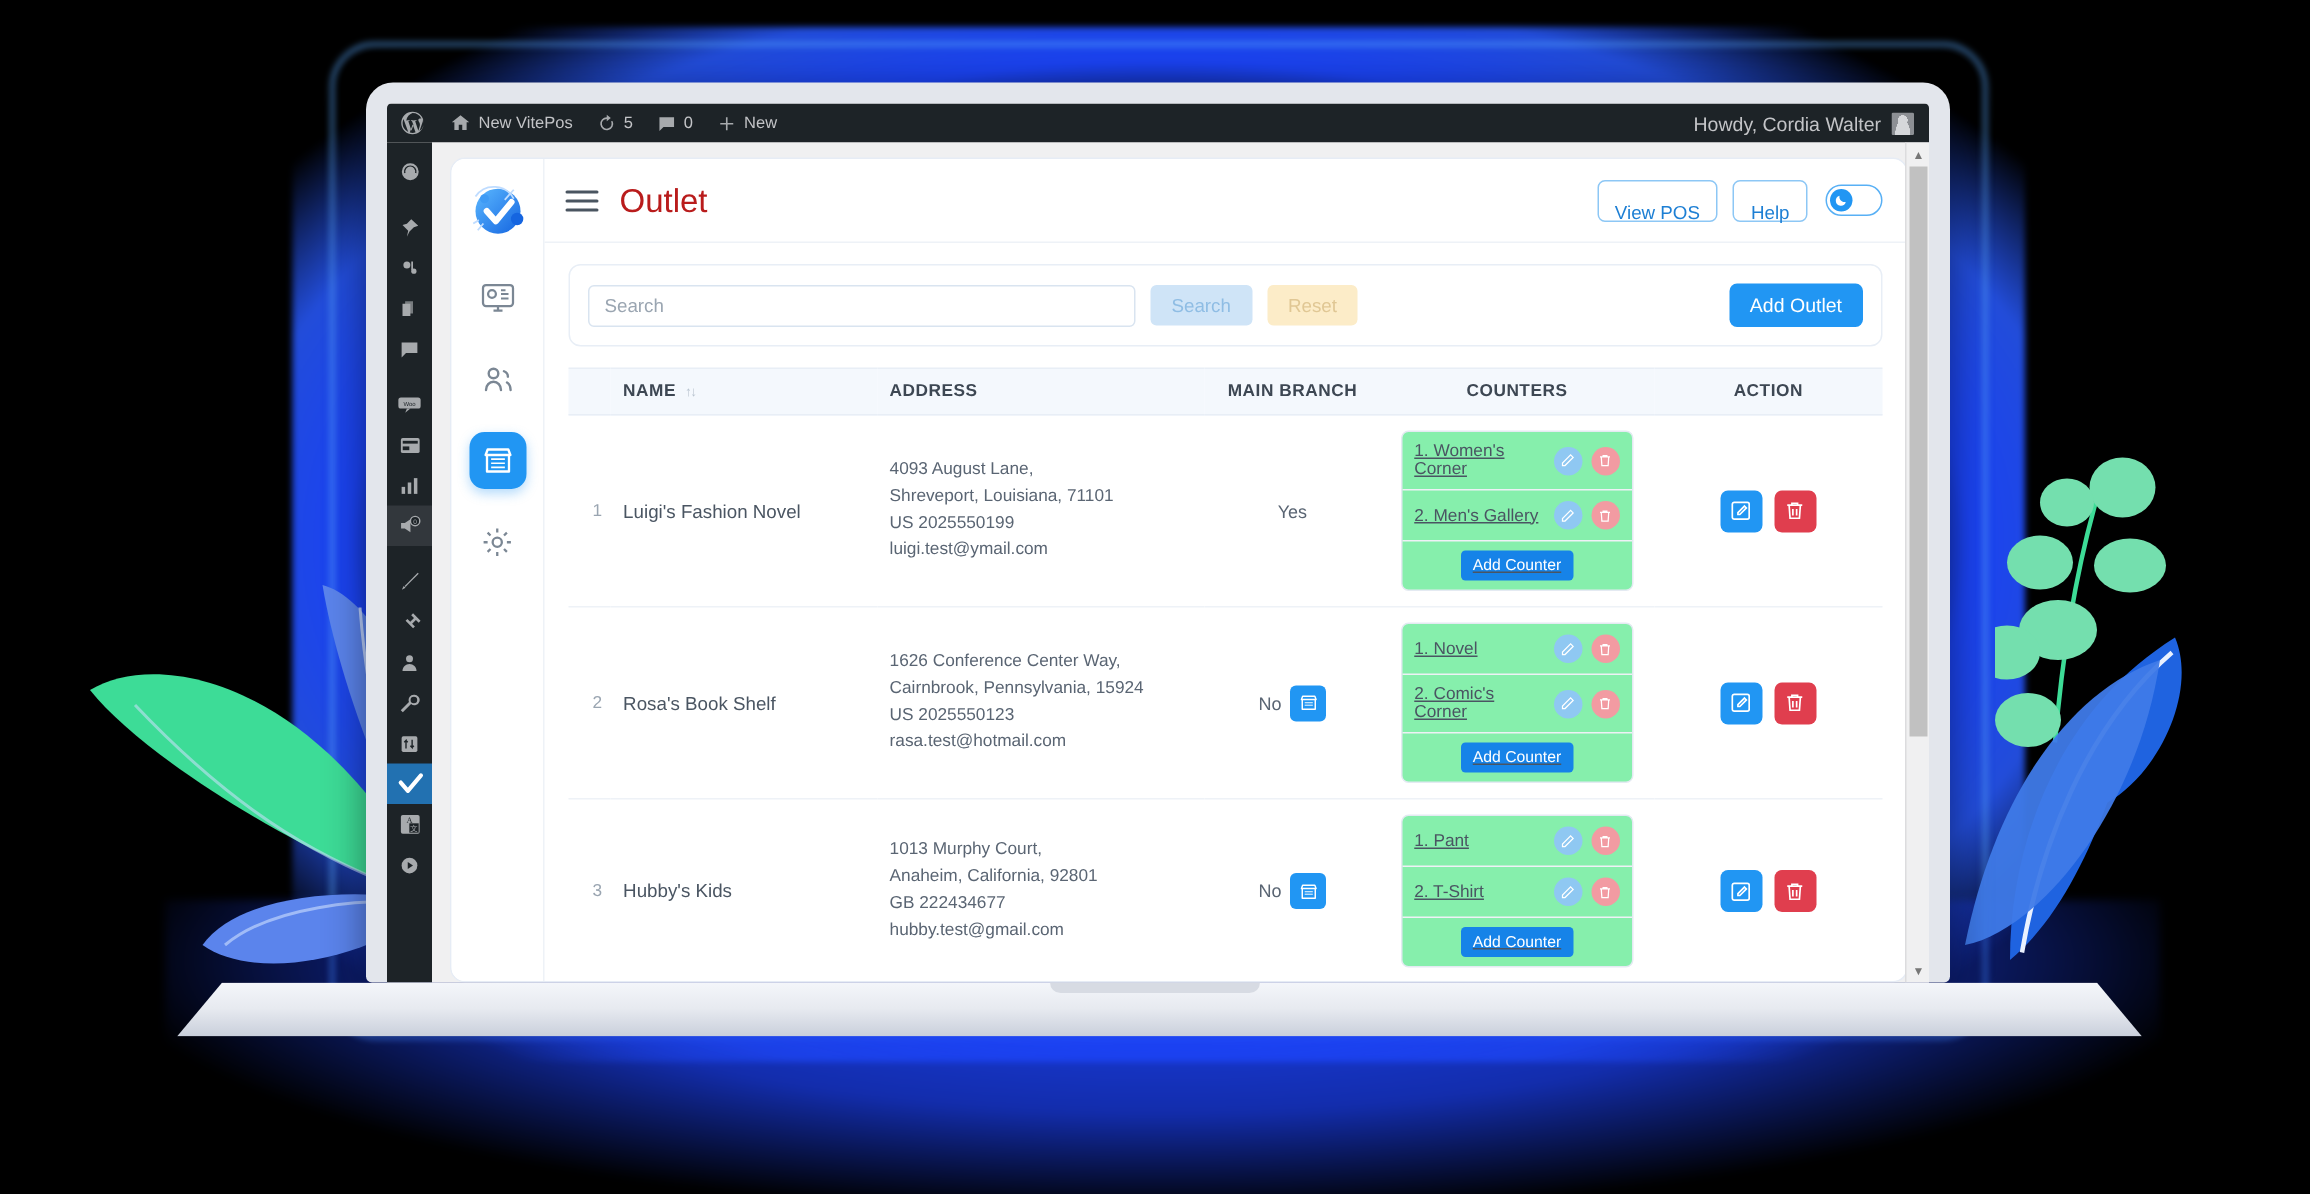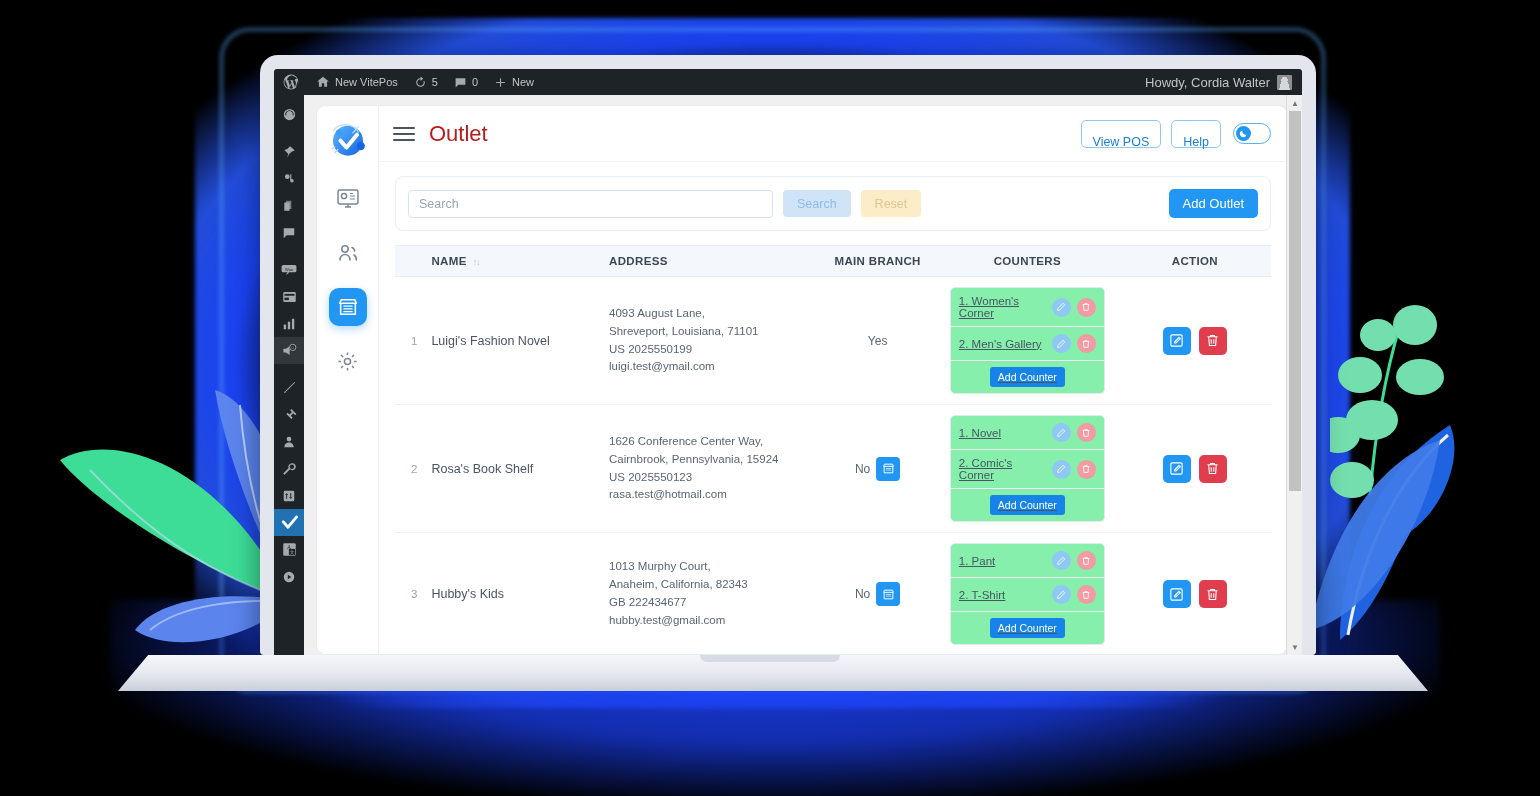--- a/index.html
+++ b/index.html
@@ -32,21 +32,20 @@
 
   
   .plant { position: absolute; }
 
   
   .laptop-lid {
     position: absolute; left: 244px; top: 55px; width: 1056px; height: 600px;
     background: #e3e6ec; border-radius: 18px 18px 4px 4px;
     padding: 14px 14px 0 14px;
     box-shadow: 0 6px 28px rgba(0,0,0,0.45);
-    margin-left: 16px;
   }
   .screen {
     position: relative; width: 1028px; height: 586px;
     background: #f0f0f1; overflow: hidden; border-radius: 3px 3px 0 0;
   }
   .laptop-base {
     position: absolute; left: 118px; top: 655px; width: 1310px; height: 36px;
     background: linear-gradient(180deg,#f4f6fa 0%,#e7eaf0 48%,#c9cfdb 100%);
     clip-path: polygon(2.3% 0%, 97.7% 0%, 100% 100%, 0% 100%);
   }
@@ -623,21 +622,21 @@
                             </span>
                           </div>
                         </td>
                       </tr>
                       <tr>
                         <td class="idx">3</td>
                         <td class="name">Hubby's Kids</td>
                         <td>
                           <div class="addr">
                             <div>1013 Murphy Court,</div>
-                            <div>Anaheim, California, 82343</div>
+                            <div>Anaheim, California, 92801</div>
                             <div>GB 222434677</div>
                             <div>hubby.test@gmail.com</div>
                           </div>
                         </td>
                         <td class="branch">
                           <div class="branchwrap">
                             <span>No</span>
                             <span class="mini-store">
                               <svg width="13" height="13" viewBox="0 0 24 24" fill="none" stroke="#fff" stroke-width="1.8" stroke-linejoin="round">
                                 <path d="M3 8l1.5-4h15L21 8z"></path>

